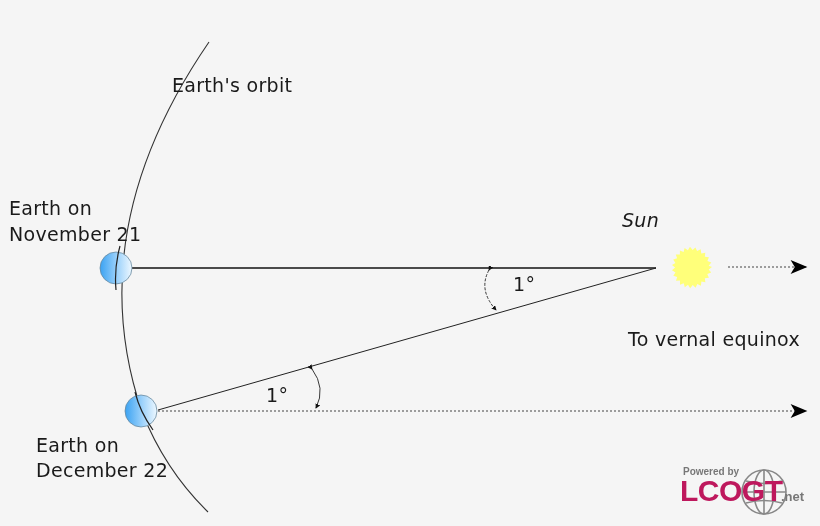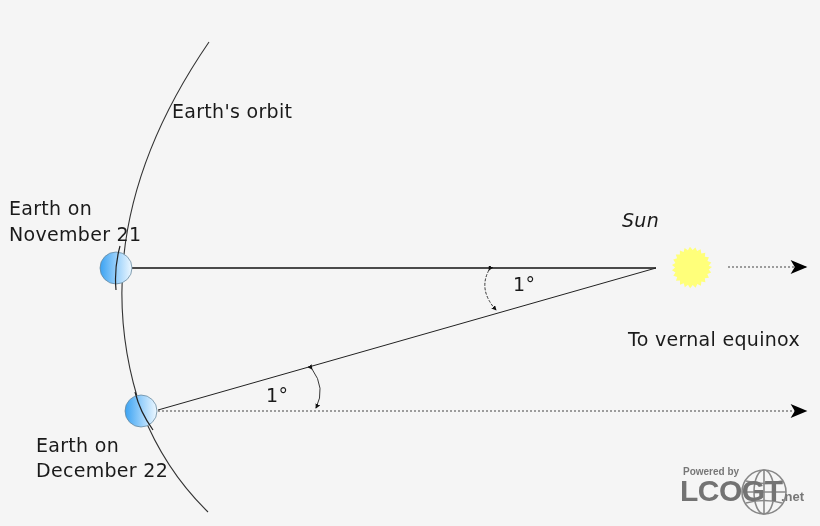--- a/index.html
+++ b/index.html
@@ -7,21 +7,21 @@
       width: 820px; height: 526px; background: #f5f5f5; position: relative; overflow: hidden;
       font-family: "DejaVu Sans", sans-serif;
     }
     svg.diagram { position: absolute; left: 0; top: 0; }
     .lbl {
       position: absolute; color: #1a1a1a; font-size: 19px; line-height: 27px;
       font-family: "DejaVu Sans", sans-serif; white-space: nowrap; letter-spacing: 0.3px;
     }
     .logo { position: absolute; left: 678px; top: 462px; width: 140px; height: 50px; }
     .logo .pb { position: absolute; left: 5px; top: 4px; font-size: 10px; font-weight: bold; color: #777; font-family: "Liberation Sans", sans-serif; }
-    .logo .brand { position: absolute; left: 2px; top: 12px; font-size: 30px; font-weight: bold; color: #737373; font-family: "Liberation Sans", sans-serif; letter-spacing: -0.5px; }
+    .logo .brand { position: absolute; left: 2px; top: 12px; font-size: 30px; font-weight: bold; color: #be185d; font-family: "Liberation Sans", sans-serif; letter-spacing: -0.5px; }
     .logo .net { position: absolute; left: 103px; top: 27px; font-size: 13px; font-weight: bold; color: #777; font-family: Liberation Sans, sans-serif; }
     .logo svg { position: absolute; left: 62px; top: 6px; }
   </style>
 </head>
 <body>
 
 <svg class="diagram" width="820" height="526" viewBox="0 0 820 526">
   <defs>
     <linearGradient id="earthGrad" x1="0" y1="0" x2="1" y2="0">
       <stop offset="0" stop-color="#3aa2f2"></stop>
@@ -59,21 +59,21 @@
     <circle cx="141" cy="411" r="16" fill="url(#earthGrad)" stroke="#6a8aa0" stroke-width="0.8"></circle>
   </g>
   <path d="M135,392 Q140,412 153,430" fill="none" stroke="#222" stroke-width="1.2"></path>
 
   <g>
     <polygon fill="#ffff7a" points="
       712,267 708.7,269.4 711.2,272.5 707.3,274.0 708.9,277.7 704.8,278.2 705.4,282.2 701.4,281.6 700.9,285.7 697.3,283.9 695.6,287.7 692.7,285.0 690.2,288.3 688.0,284.8 684.8,287.3 683.7,283.3 680.0,284.7 680.0,280.6 676.0,280.8 677.2,276.9 673.3,275.8 675.5,272.4 672.0,270.3 675.1,267.6 672.0,265.0 675.4,262.9 673.2,259.5 677.1,258.3 675.8,254.4 679.9,254.6 679.9,250.5 683.6,251.9 684.6,247.9 687.9,250.3 690.0,246.8 692.6,250.1 695.4,247.4 697.1,251.1 700.7,249.3 701.3,253.4 705.3,252.7 704.8,256.8 708.9,257.3 707.4,261.1 711.3,262.6 708.7,265.7"></polygon>
   </g>
 </svg>
 
-<div class="lbl" style="left:172px; top:98px;">Earth's orbit</div>
+<div class="lbl" style="left:172px; top:72px;">Earth's orbit</div>
 
 <div class="lbl" style="left:9px; top:195px;">Earth on</div>
 <div class="lbl" style="left:9px; top:221px;">November 21</div>
 
 <div class="lbl" style="left:36px; top:432px;">Earth on</div>
 <div class="lbl" style="left:36px; top:457px;">December 22</div>
 
 <div class="lbl" style="left:622px; top:207px;font-style:italic;">Sun</div>
 
 <div class="lbl" style="left:628px; top:326px;text-align:center;">To vernal equinox</div>

